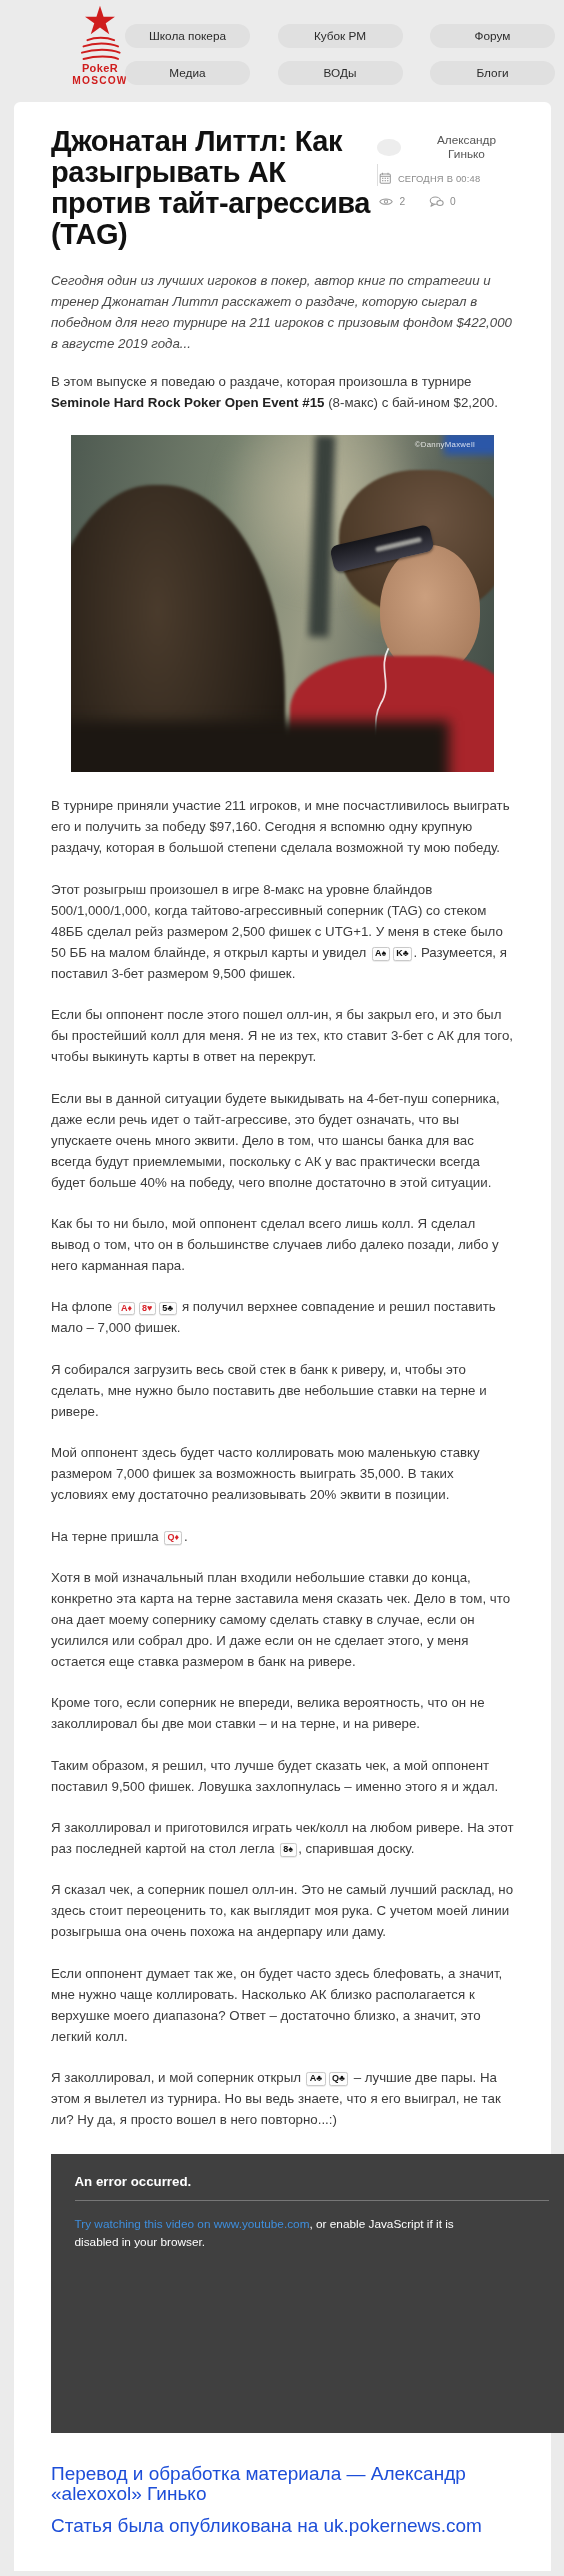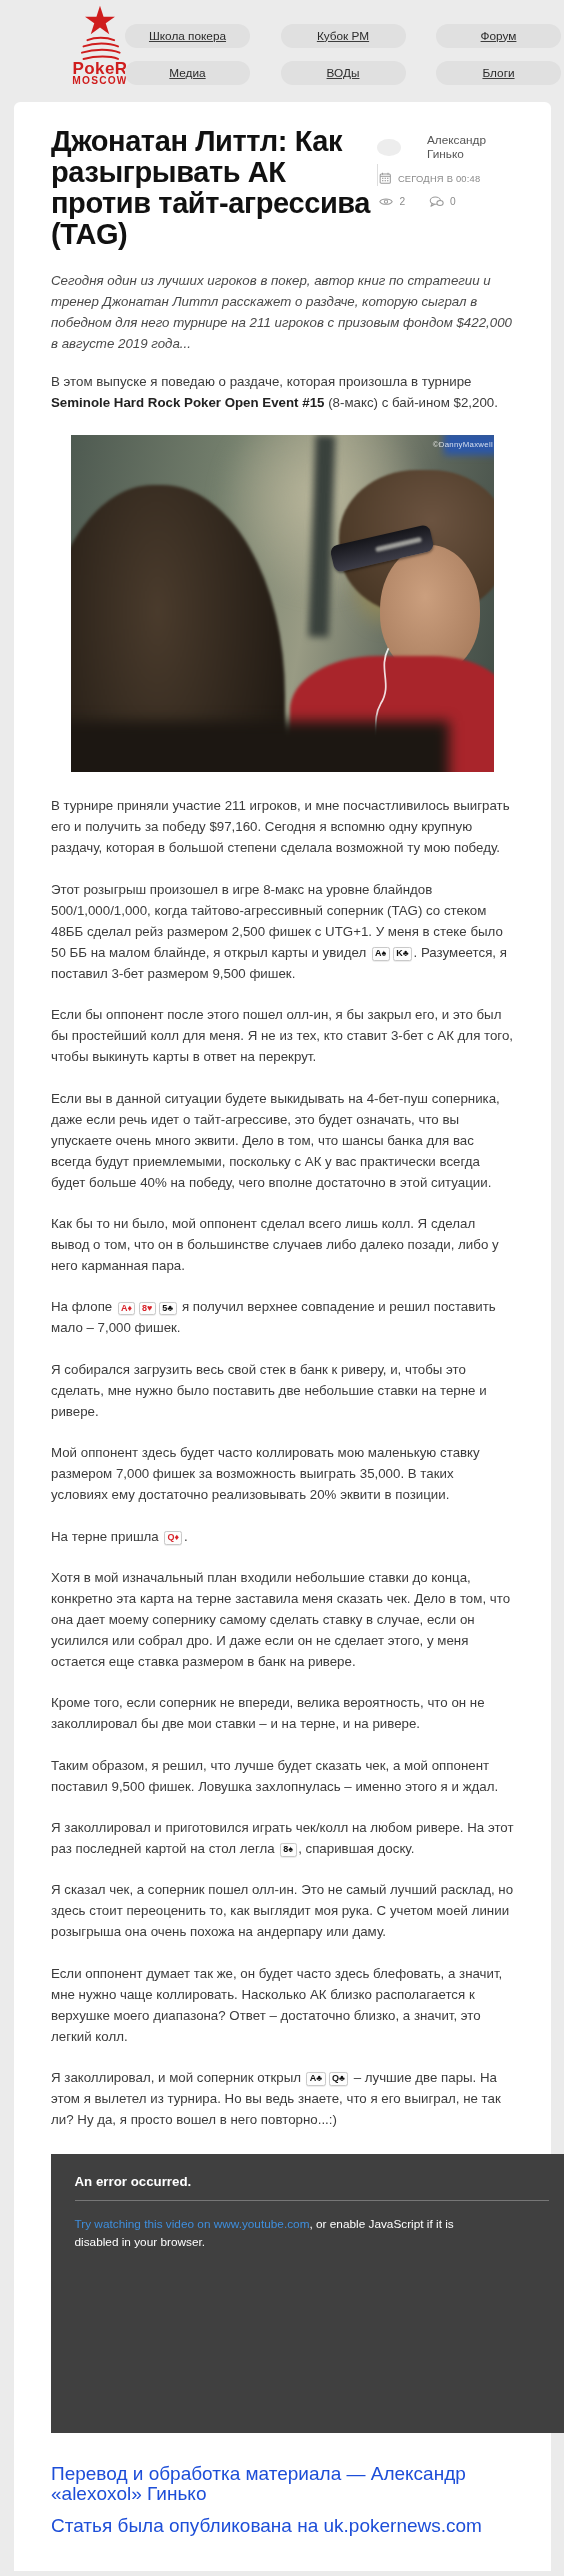--- a/index.html
+++ b/index.html
@@ -6,43 +6,43 @@
   body{
     width:565px; background:#ebebeb;
     font-family:"Liberation Sans", sans-serif;
     color:#3c3c3c; -webkit-font-smoothing:antialiased;
   }
   
   .site-header{position:relative; height:102px;}
   .logo{position:absolute; left:61px; top:3.1px; width:78px; text-align:center; cursor:pointer;}
   .logo-star{font-size:39px; line-height:36px; color:#cf1d1d;}
   .logo-swoosh{display:block; margin:-3.1px auto 0;}
-  .logo-word{color:#cf1d1d; font-weight:bold; font-size:17px; line-height:11.8px; letter-spacing:0.4px;}
+  .logo-word{color:#cf1d1d; font-weight:bold; font-size:11px; line-height:11.8px; letter-spacing:0.4px;}
   .logo-word2{color:#cf1d1d; font-weight:bold; font-size:10.2px; line-height:11px; letter-spacing:1.2px;}
-  .nav-rows{position:absolute; left:125px; right:4px; top:23.5px;text-decoration:underline;}
+  .nav-rows{position:absolute; left:125px; right:10px; top:23.5px;}
   .nav-row{display:flex; justify-content:space-between; margin-bottom:13.3px;}
   .nav-pill{
     border:none; outline:none; cursor:pointer;
     background:#e0e0e0; color:#2b2b2b; border-radius:12.5px;
     height:24px; width:125px; font-size:11.8px;
     font-family:"Liberation Sans", sans-serif;
   }
   
   .card{
     margin:0 14px; background:#ffffff; border-radius:6.3px 6.3px 0 0;
     padding:23.5px 37px 22px;
   }
   .title-row{display:flex; align-items:flex-start;}
   h1.article-title{
     margin:0; width:342px; font-size:29px; line-height:31px;
     letter-spacing:-0.4px; color:#111; font-weight:bold;
   }
   .meta-col{margin-left:auto; width:143px; position:relative; padding-top:7.8px;}
   .meta-col::before{content:""; position:absolute; left:0; top:38px; width:0.8px; height:22px; background:#ddd;}
-  .author-row{display:flex; align-items:center; gap:26px; }
+  .author-row{display:flex; align-items:center; gap:18px; text-align:center;}
   .avatar{width:23.5px; height:17px; border-radius:50%; background:#ededed; flex:0 0 auto;}
   .author-name{font-size:11.8px; color:#555; cursor:pointer;}
   .date-row,.stats-row{display:flex; align-items:center; gap:6.3px; margin-left:1.6px;}
   .date-row{margin-bottom:11px;margin-top:11px;}
   .date-text{font-size:9.4px; color:#8a8a8a; letter-spacing:0.2px;}
   .stat-num{font-size:10.2px; color:#8a8a8a;}
   .stats-row .gap{width:11px;}
   
   .intro{
     font-style:italic; font-size:13.3px; line-height:21px; color:#4a4a4a;
@@ -78,21 +78,21 @@
   .ph-glasses{right:61px; top:100px; width:102px; height:27px; border-radius:7.8px;
     background:linear-gradient(180deg,#15151a,#3d3d48); transform:rotate(-13deg); box-shadow:0 1.6px 2.4px rgba(0,0,0,.4);}
   .ph-glare{right:72px; top:107px; width:47px; height:4.7px; border-radius:3.1px;
     background:rgba(255,255,240,.55); transform:rotate(-13deg); filter:blur(0.8px);}
   .ph-shirt{right:-15.7px; bottom:-19px; width:52%; height:40%; border-radius:40% 35% 0 0;
     background:#a9252b; filter:blur(1.6px);}
   .ph-wire{right:93px; top:210px; width:47px; height:102px;}
   .ph-head{left:-31px; top:50px; width:58%; height:125%; border-radius:46% 50% 40% 40%;
     background:radial-gradient(ellipse at 48% 30%,#4a3b2c,#221b14 72%); filter:blur(1.6px);}
   .ph-shoulder{left:-23.5px; bottom:-40%; width:95%; height:55%; background:#1c1712; filter:blur(6.3px);}
-  .ph-credit{right:1px; top:4.7px; font-size:7.8px; color:rgba(255,255,255,.8); letter-spacing:0.3px;}
+  .ph-credit{right:19px; top:4.7px; font-size:7.8px; color:rgba(255,255,255,.8); letter-spacing:0.3px;}
   
   .video-box{
     width:521px; margin:23.5px auto 31px; height:279px; background:#404040;
     box-sizing:border-box; padding:20.4px 23.5px; 
   }
   .ve-title{color:#fff; font-weight:bold; font-size:13.3px; margin:0 0 11px;}
   .ve-divider{border:none; border-top:0.8px solid #777; margin:0 0 14px;}
   .ve-text{color:#fff; font-size:11.8px; line-height:18px; margin:0; max-width:408px;}
   .ve-link{color:#3e8edd; text-decoration:none; cursor:pointer;}
   

